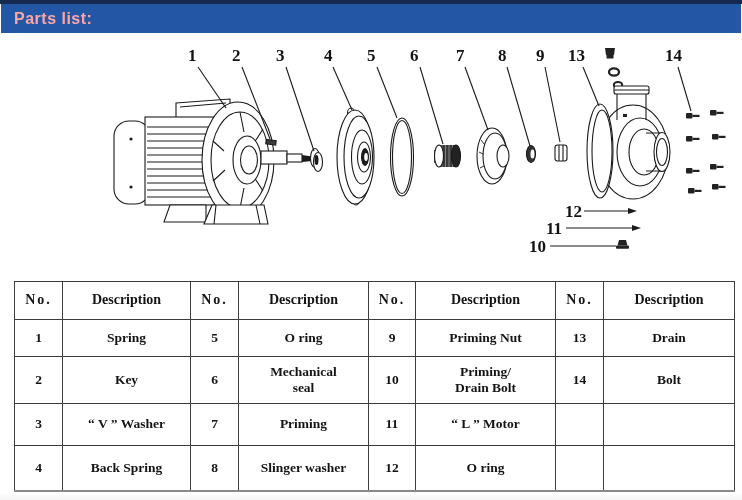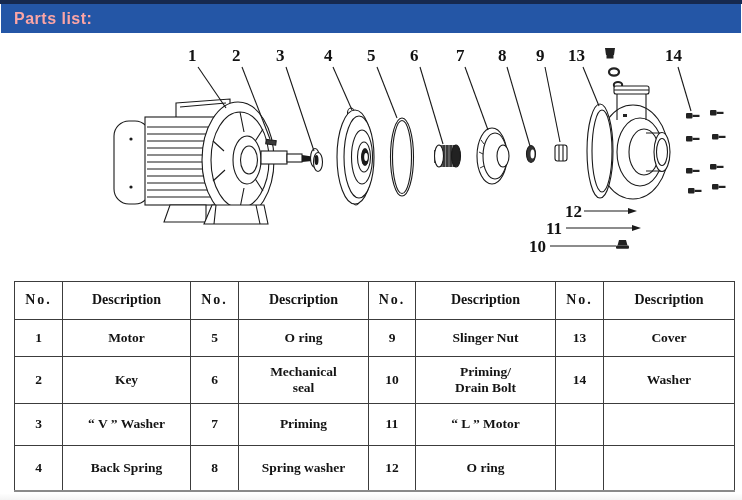--- a/index.html
+++ b/index.html
@@ -226,55 +226,55 @@
         <th class="desc">Description</th>
         <th class="no">No.</th>
         <th class="desc">Description</th>
         <th class="no">No.</th>
         <th class="desc">Description</th>
       </tr>
     </thead>
     <tbody>
       <tr class="r1">
         <td>1</td>
-        <td>Motor</td>
+        <td>Spring</td>
         <td>5</td>
         <td>O ring</td>
         <td>9</td>
-        <td>Slinger Nut</td>
+        <td>Priming Nut</td>
         <td>13</td>
-        <td>Cover</td>
+        <td>Drain</td>
       </tr>
       <tr class="r2">
         <td>2</td>
         <td>Key</td>
         <td>6</td>
         <td>Mechanical
 seal</td>
         <td>10</td>
         <td>Priming/
 Drain Bolt</td>
         <td>14</td>
-        <td>Washer</td>
+        <td>Bolt</td>
       </tr>
       <tr class="r3">
         <td>3</td>
         <td>“ V ” Washer</td>
         <td>7</td>
         <td>Priming</td>
         <td>11</td>
         <td>“ L ” Motor</td>
         <td></td>
         <td></td>
       </tr>
       <tr class="r4">
         <td>4</td>
         <td>Back Spring</td>
         <td>8</td>
-        <td>Spring washer</td>
+        <td>Slinger washer</td>
         <td>12</td>
         <td>O ring</td>
         <td></td>
         <td></td>
       </tr>
     </tbody>
   </table>
 
   <div class="cutoff"></div>
 </div>

